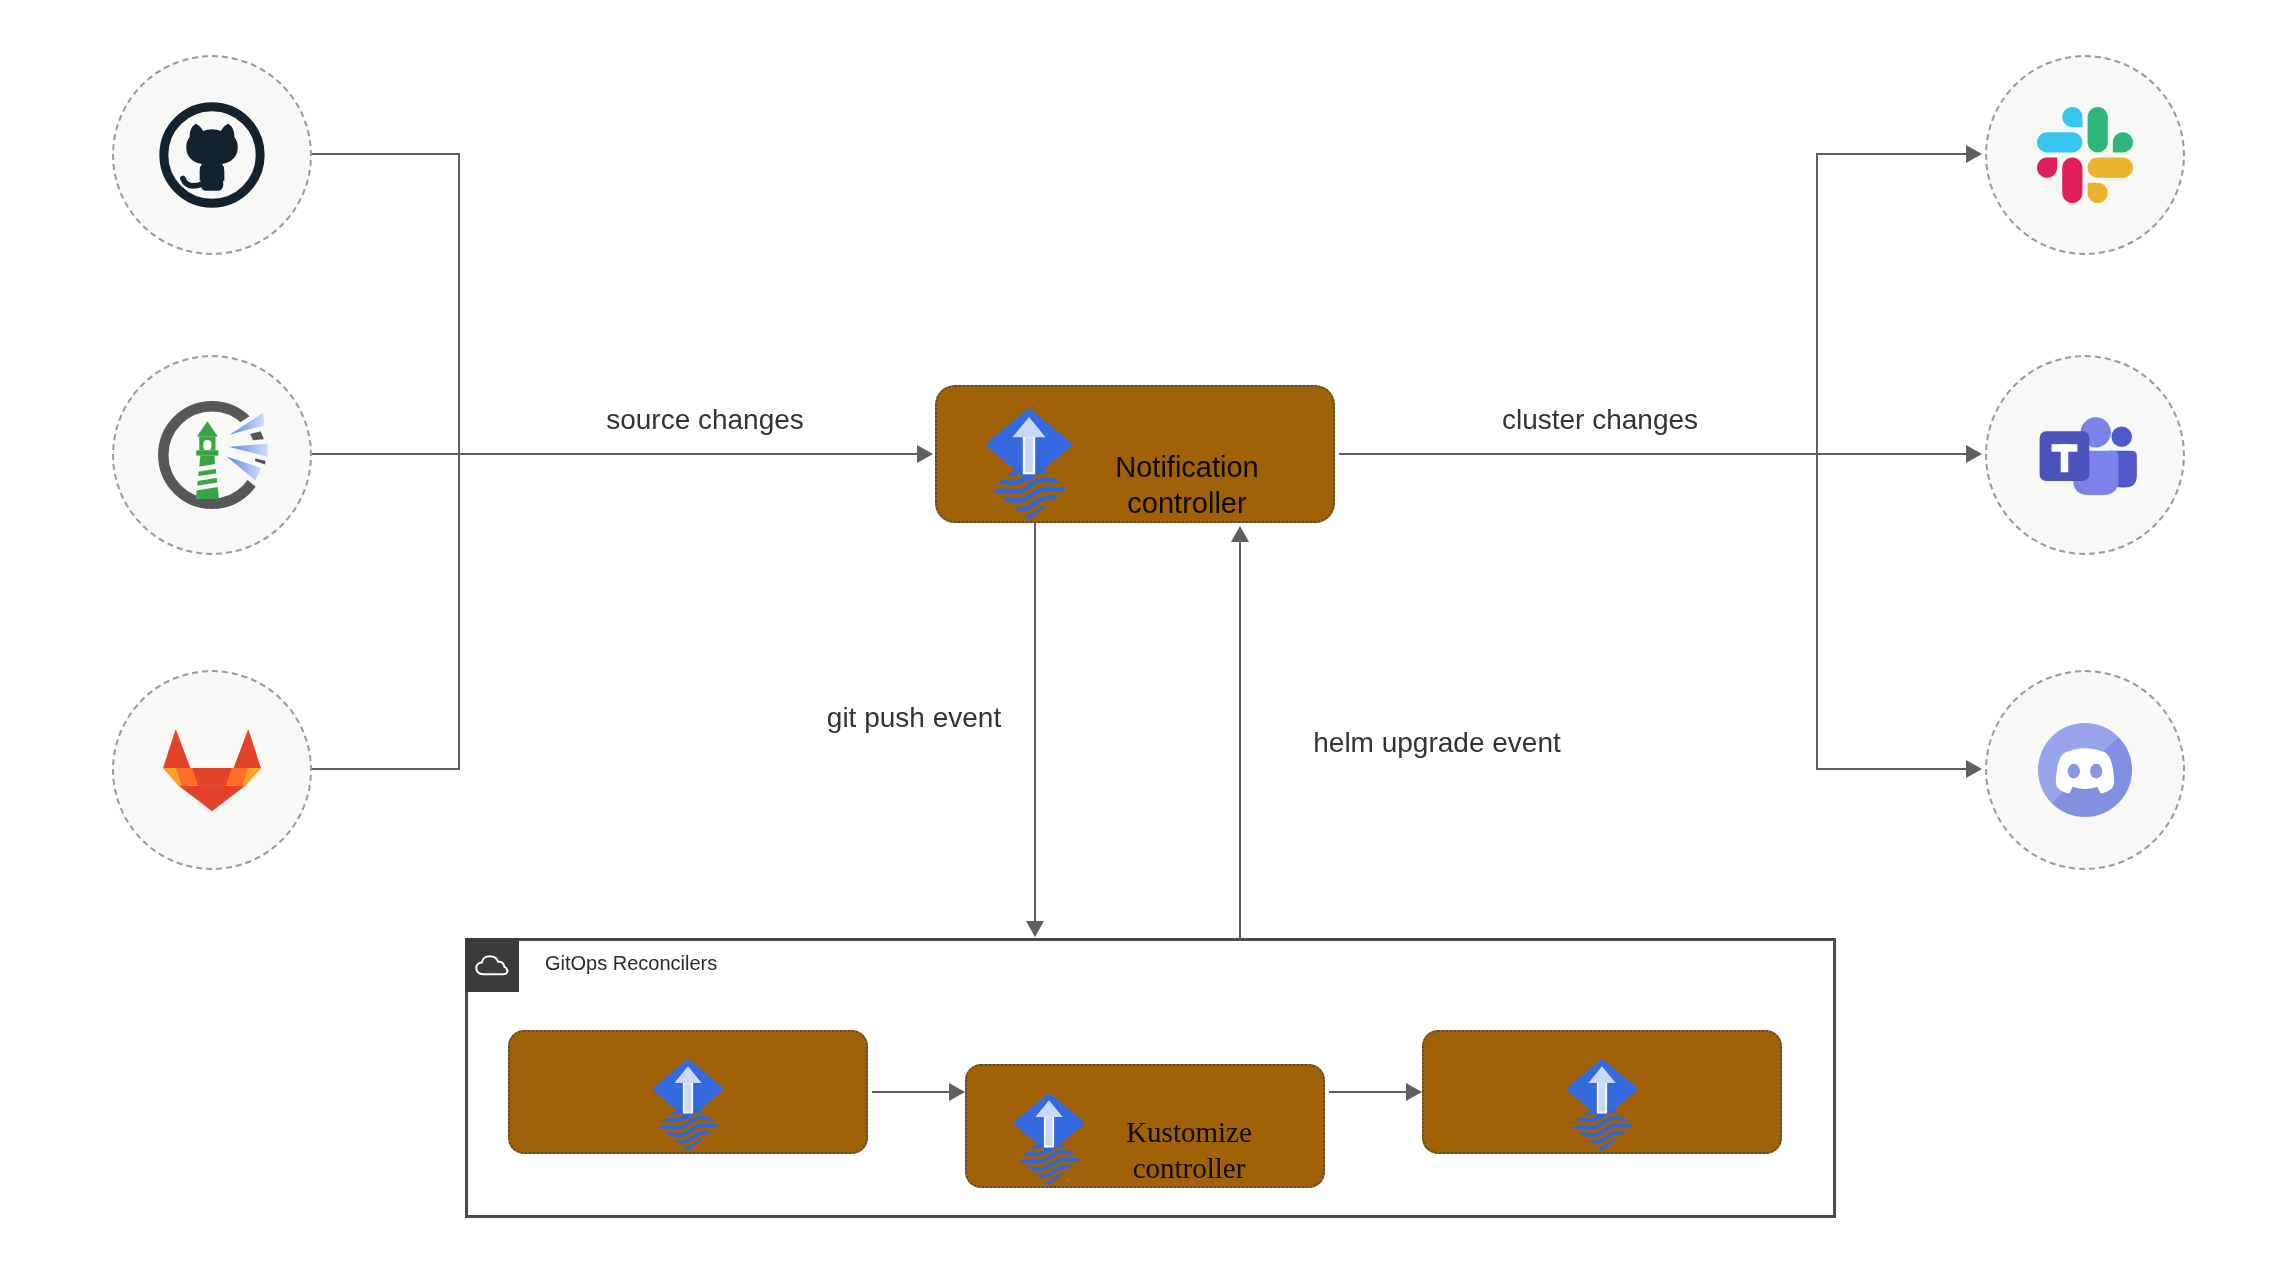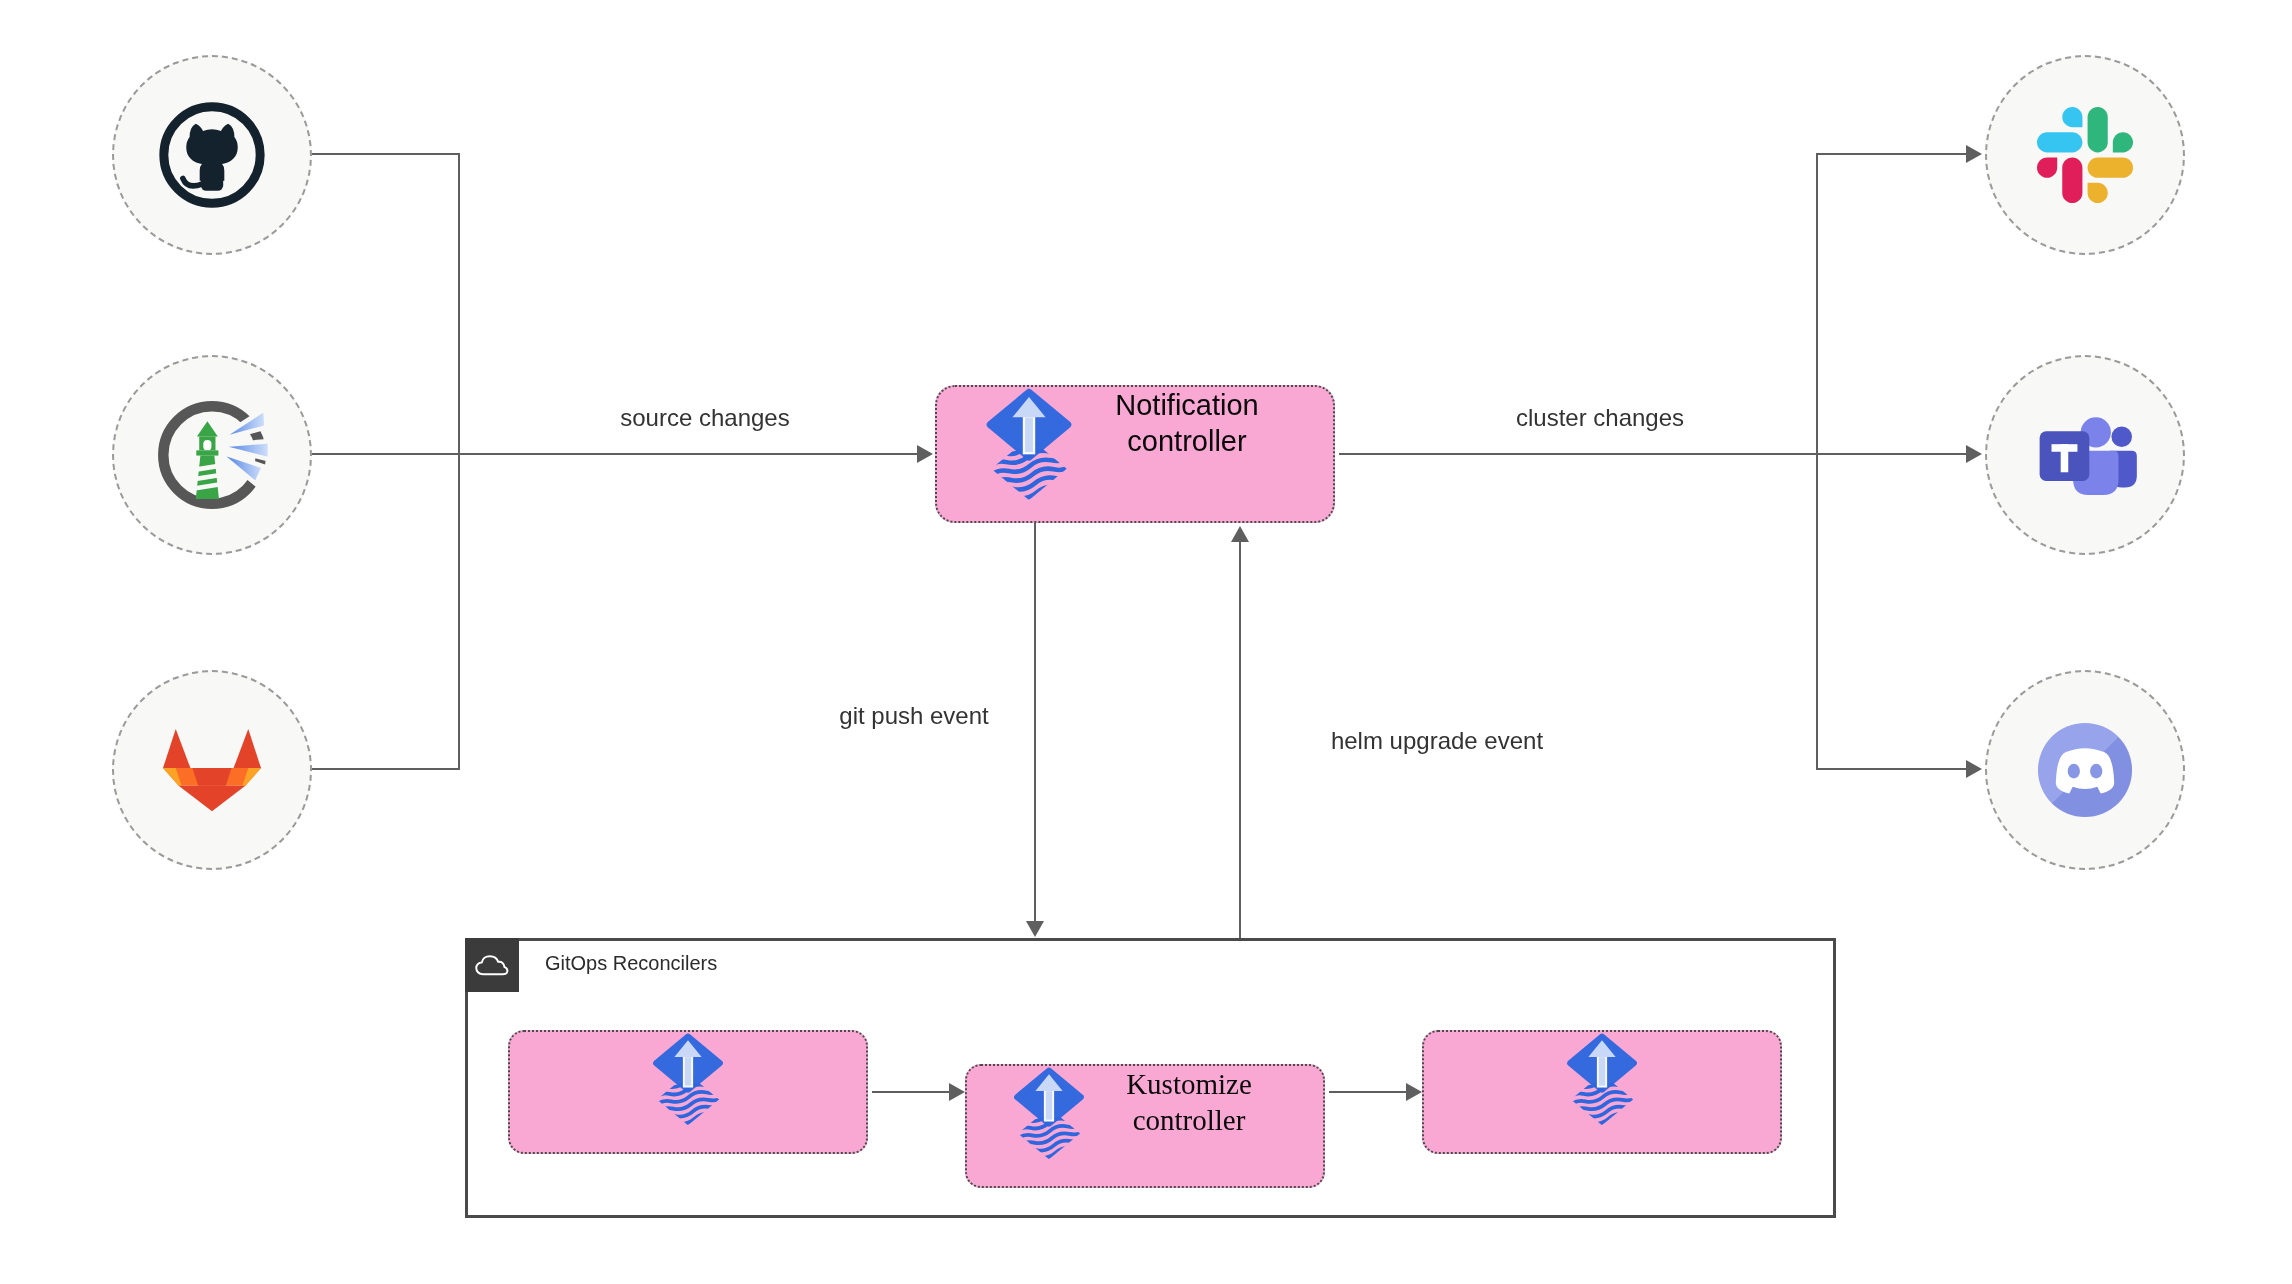--- a/index.html
+++ b/index.html
@@ -3,30 +3,30 @@
 <meta charset="utf-8">
 <style>
   html,body{margin:0;padding:0;background:#fff;}
   .stage{position:relative;width:2292px;height:1284px;background:#ffffff;
          font-family:"Liberation Sans","DejaVu Sans",sans-serif;overflow:hidden;}
   
   .node{position:absolute;width:200px;height:200px;border-radius:50%;
         border:2px dashed #9a9a9a;background:#f8f8f6;
         display:flex;align-items:center;justify-content:center;box-sizing:border-box;}
   
-  .ctrl{position:absolute;background:#f9a8d4;border:2px dotted #4b4b4b;border-radius:20px;
-        display:flex;align-items:flex-start;justify-content:center;gap:12px;box-sizing:border-box;}
+  .ctrl{position:absolute;background:#a16207;border:2px dotted #4b4b4b;border-radius:20px;
+        display:flex;align-items:flex-end;justify-content:center;gap:12px;box-sizing:border-box;}
   .ctrl .label{font-size:29px;line-height:1.25;color:#0b0b0b;text-align:center;}
   
   .line{position:absolute;background:#5f5f5f;}
   .ah{position:absolute;width:0;height:0;}
   .ah-e{border-left:16px solid #5f5f5f;border-top:9px solid transparent;border-bottom:9px solid transparent;}
   .ah-s{border-top:16px solid #5f5f5f;border-left:9px solid transparent;border-right:9px solid transparent;}
   .ah-n{border-bottom:16px solid #5f5f5f;border-left:9px solid transparent;border-right:9px solid transparent;}
-  .edge-label{position:absolute;font-size:24px;color:#333;text-align:center;}
+  .edge-label{position:absolute;font-size:28px;color:#333;text-align:center;}
   
   .gitops{position:absolute;left:465px;top:938px;width:1371px;height:280px;
           border:3px solid #4a4a4a;background:#fff;box-sizing:border-box;}
   .badge{position:absolute;left:465px;top:938px;width:54px;height:54px;background:#3b3b3b;
          display:flex;align-items:center;justify-content:center;}
   .gitops-title{position:absolute;left:545px;top:952px;font-size:20px;color:#2b2b2b;}
   .flux-slot{display:flex;align-items:center;justify-content:center;}
 </style>
 </head>
 <body>

